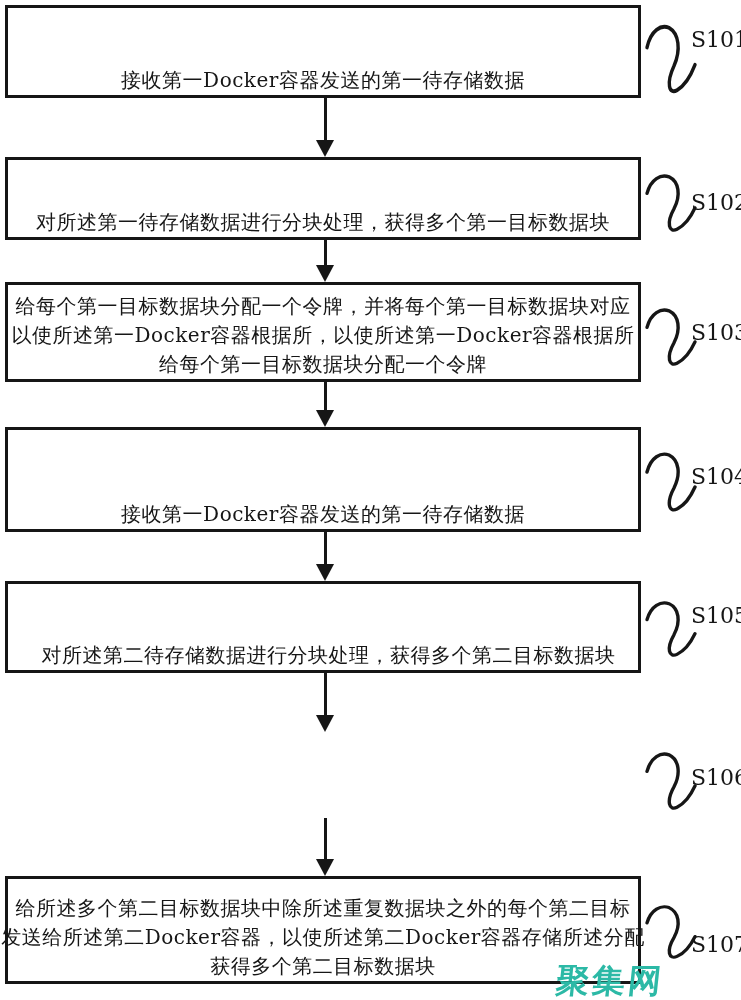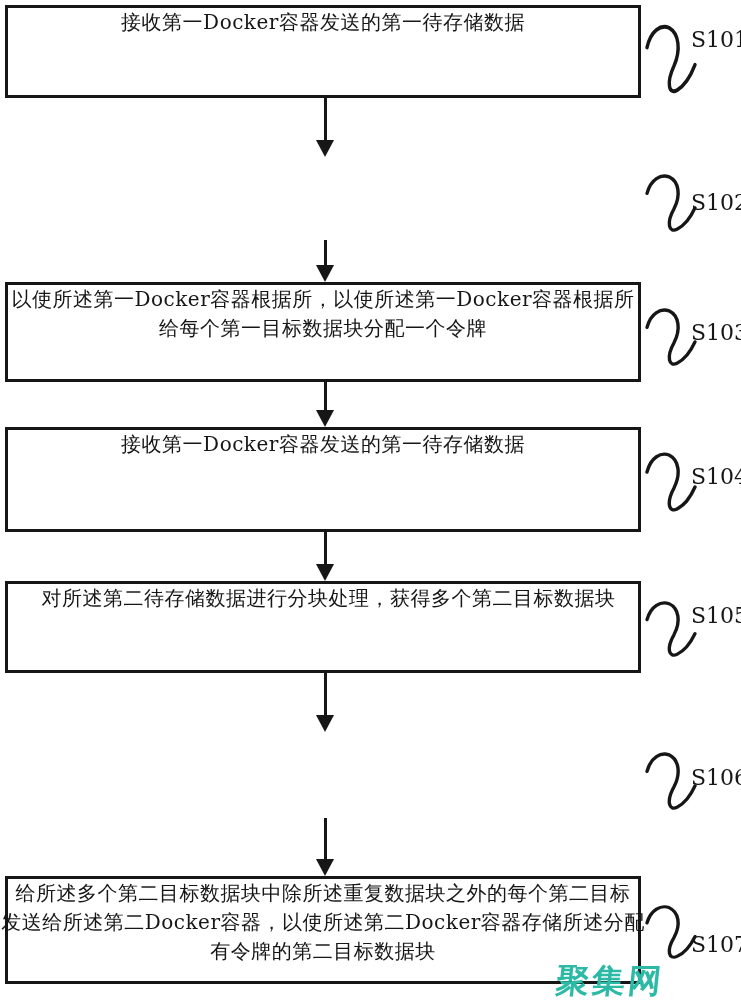--- a/index.html
+++ b/index.html
@@ -11,21 +11,21 @@
     color:#161616;
     overflow:hidden;
   }
   .box {
     position:absolute;
     left:5px; width:636px;
     border:3px solid #161616;
     background:#ffffff;
     box-sizing:border-box;
     display:flex; flex-direction:column;
-    justify-content:flex-start; align-items:center;
+    justify-content:flex-end; align-items:center;
   }
   .bline {
     font-size:20px;
     line-height:29px;
     letter-spacing:0.5px;
     text-align:center;
     white-space:nowrap;
     color:#161616;
   }
   .arrow {
@@ -72,31 +72,35 @@
   <svg class="squig" style="top:22px;height:74px;" viewBox="0 0 54 64" preserveAspectRatio="none">
     <path d="M3,22 C7,7 17,2 25,5 C35,10 37,24 30,38 C22,53 25,63 33,59 C41,55 47,46 51,37"></path>
   </svg>
   <div class="slabel" style="top:29px;">S101</div>
 
   <div class="arrow" style="top:98px;height:59px;">
     <div class="shaft"></div>
     <div class="head"></div>
   </div>
 
+  <div class="box" style="top:157px;height:83px;">
+    <div class="bline">对所述第一待存储数据进行分块处理，获得多个第一目标数据块</div>
+  </div>
   <svg class="squig" style="top:172px;height:62px;" viewBox="0 0 54 64" preserveAspectRatio="none">
     <path d="M3,22 C7,7 17,2 25,5 C35,10 37,24 30,38 C22,53 25,63 33,59 C41,55 47,46 51,37"></path>
   </svg>
   <div class="slabel" style="top:192px;">S102</div>
 
   <div class="arrow" style="top:240px;height:42px;">
     <div class="shaft"></div>
     <div class="head"></div>
   </div>
 
   <div class="box" style="top:282px;height:100px;">
+    <div class="bline">给每个第一目标数据块分配一个令牌，并将每个第一目标数据块对应</div>
     <div class="bline">以使所述第一Docker容器根据所，以使所述第一Docker容器根据所</div>
     <div class="bline">给每个第一目标数据块分配一个令牌</div>
   </div>
   <svg class="squig" style="top:306px;height:62px;" viewBox="0 0 54 64" preserveAspectRatio="none">
     <path d="M3,22 C7,7 17,2 25,5 C35,10 37,24 30,38 C22,53 25,63 33,59 C41,55 47,46 51,37"></path>
   </svg>
   <div class="slabel" style="top:322px;">S103</div>
 
   <div class="arrow" style="top:382px;height:45px;">
     <div class="shaft"></div>
@@ -135,21 +139,21 @@
   <div class="slabel" style="top:767px;">S106</div>
 
   <div class="arrow" style="top:818px;height:58px;">
     <div class="shaft"></div>
     <div class="head"></div>
   </div>
 
   <div class="box" style="top:876px;height:108px;">
     <div class="bline">给所述多个第二目标数据块中除所述重复数据块之外的每个第二目标</div>
     <div class="bline">发送给所述第二Docker容器，以使所述第二Docker容器存储所述分配</div>
-    <div class="bline">有令牌的第二目标数据块</div>
+    <div class="bline">获得多个第二目标数据块</div>
   </div>
   <svg class="squig" style="top:903px;height:58px;" viewBox="0 0 54 64" preserveAspectRatio="none">
     <path d="M3,22 C7,7 17,2 25,5 C35,10 37,24 30,38 C22,53 25,63 33,59 C41,55 47,46 51,37"></path>
   </svg>
   <div class="slabel" style="top:934px;">S107</div>
 
   <div class="watermark" style="color: rgb(44, 185, 166);">聚集网</div>
 
 </div>
 

